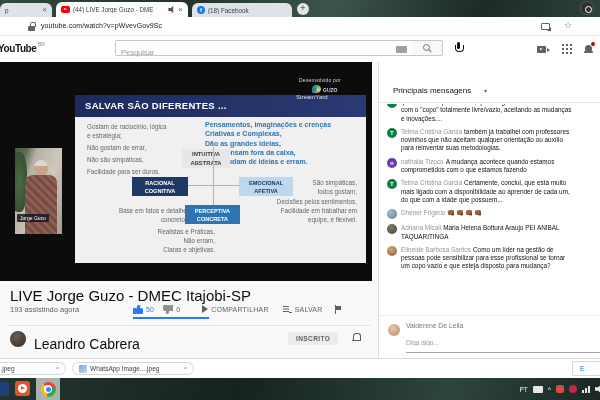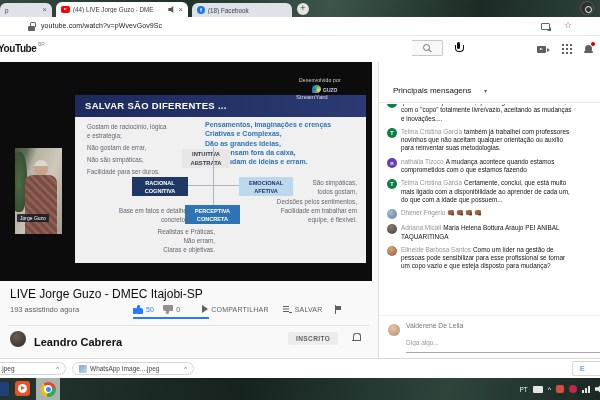--- a/index.html
+++ b/index.html
@@ -122,21 +122,21 @@
      background:radial-gradient(#4c6a44,#31472e)}
   .head{position:absolute;left:19px;top:12px;width:14px;height:16px;border-radius:50% 50% 45% 45%;
      background:linear-gradient(#dcd8cf 0 35%,#c7a48b 35%)}
   .shirt{position:absolute;left:10px;top:27px;width:32px;height:60px;border-radius:8px 8px 0 0;
      background:repeating-linear-gradient(45deg,#7a4b42 0 3px,#8d6054 3px 6px)}
   .nametag{position:absolute;left:2px;bottom:12px;background:rgba(22,24,34,.85);color:#fff;
      font-size:5px;padding:1px 3px;border-radius:1px}
 
   
   .below{position:absolute;left:0;top:281px;width:378px;height:77px;background:#f9f9f9}
-  .vtitle{position:absolute;left:10px;top:6px;font-size:12px;color:#0d0d0d}
+  .vtitle{position:absolute;left:10px;top:6px;font-size:15px;color:#0d0d0d}
   .viewers{position:absolute;left:10px;top:24px;font-size:7.5px;color:#606060}
   .actions{position:absolute;left:133px;top:21px;height:14px;display:flex;align-items:center;
      font-size:7px;font-weight:500;color:#606060;letter-spacing:.2px}
   .agroup{display:flex;align-items:center;gap:3px}
   .thumb{position:relative;width:10px;height:9px;color:#909090}
   .thumb.up{color:#2979ff}
   .thumb.down{transform:rotate(180deg)}
   .thumb i{position:absolute;background:currentColor}
   .thumb .f1{left:0;bottom:0;width:2.6px;height:5.6px;border-radius:.5px}
   .thumb .f2{left:3.2px;bottom:0;width:6.4px;height:5.6px;border-radius:1px 2px 1px 1px}
@@ -148,21 +148,21 @@
   .saveicon::before{content:"";position:absolute;left:0;top:1px;width:6px;height:1px;background:#606060;
      box-shadow:0 2.5px 0 #606060,0 5px 0 #606060}
   .saveicon::after{content:"";position:absolute;right:0;bottom:0;width:3px;height:1px;background:#606060;
      box-shadow:0 -1px 0 0 transparent}
   .flagicon{position:relative;width:8px;height:9px}
   .flagicon::before{content:"";position:absolute;left:1px;top:0;width:1px;height:9px;background:#606060}
   .flagicon::after{content:"";position:absolute;left:2px;top:1px;width:5px;height:4px;background:#606060}
   .bdivider{position:absolute;left:8px;top:44px;width:362px;border-top:1px solid #e3e3e3}
   .chavatar{position:absolute;left:10px;top:50px;width:16px;height:16px;border-radius:50%;
      background:radial-gradient(circle at 40% 35%,#6b5d52,#2f2a26)}
-  .chname{position:absolute;left:34px;top:55px;font-size:11px;font-weight:bold;color:#0d0d0d}
+  .chname{position:absolute;left:34px;top:55px;font-size:14px;font-weight:normal;color:#0d0d0d}
   .subbtn{position:absolute;left:288px;top:51px;background:#ececec;color:#606060;font-size:6.5px;
      font-weight:bold;letter-spacing:.4px;padding:3px 8px;border-radius:2px}
   .bellout{position:absolute;left:352px;top:52px;width:9px;height:11px}
   .bellout::before{content:"";position:absolute;left:1px;top:0;width:6px;height:6px;border:1px solid #606060;
      border-bottom:none;border-radius:3px 3px 0 0}
   .bellout::after{content:"";position:absolute;left:0;top:6.5px;width:9px;height:1px;background:#606060}
 
   
   .chat{position:absolute;left:378px;top:62px;width:264px;height:296px;background:#fff;
      border-left:1px solid #ddd;border-bottom:1px solid #e6e6e6}
@@ -257,20 +257,24 @@
   <div class="urlbar">
     <span class="lock"></span>
     <span class="url">youtube.com/watch?v=pWvevGov9Sc</span>
     <span class="sendic"></span>
     <span class="star"></span>
   </div>
 
   <div class="ytheader">
     <span class="ytword">YouTube</span>
     <span class="ytsup">BR</span>
+    <div class="searchbox">
+      <input type="text" placeholder="Pesquisar" style="">
+      <span class="kbd"></span>
+    </div>
     <div class="searchbtn">
       <span class="mag"></span>
     </div>
     <span class="mic"></span>
     <span class="createic">
         <span class="cplay"></span>
       </span>
     <span class="gridic"></span>
     <span class="ybell">
       <span class="ybadge"></span>

